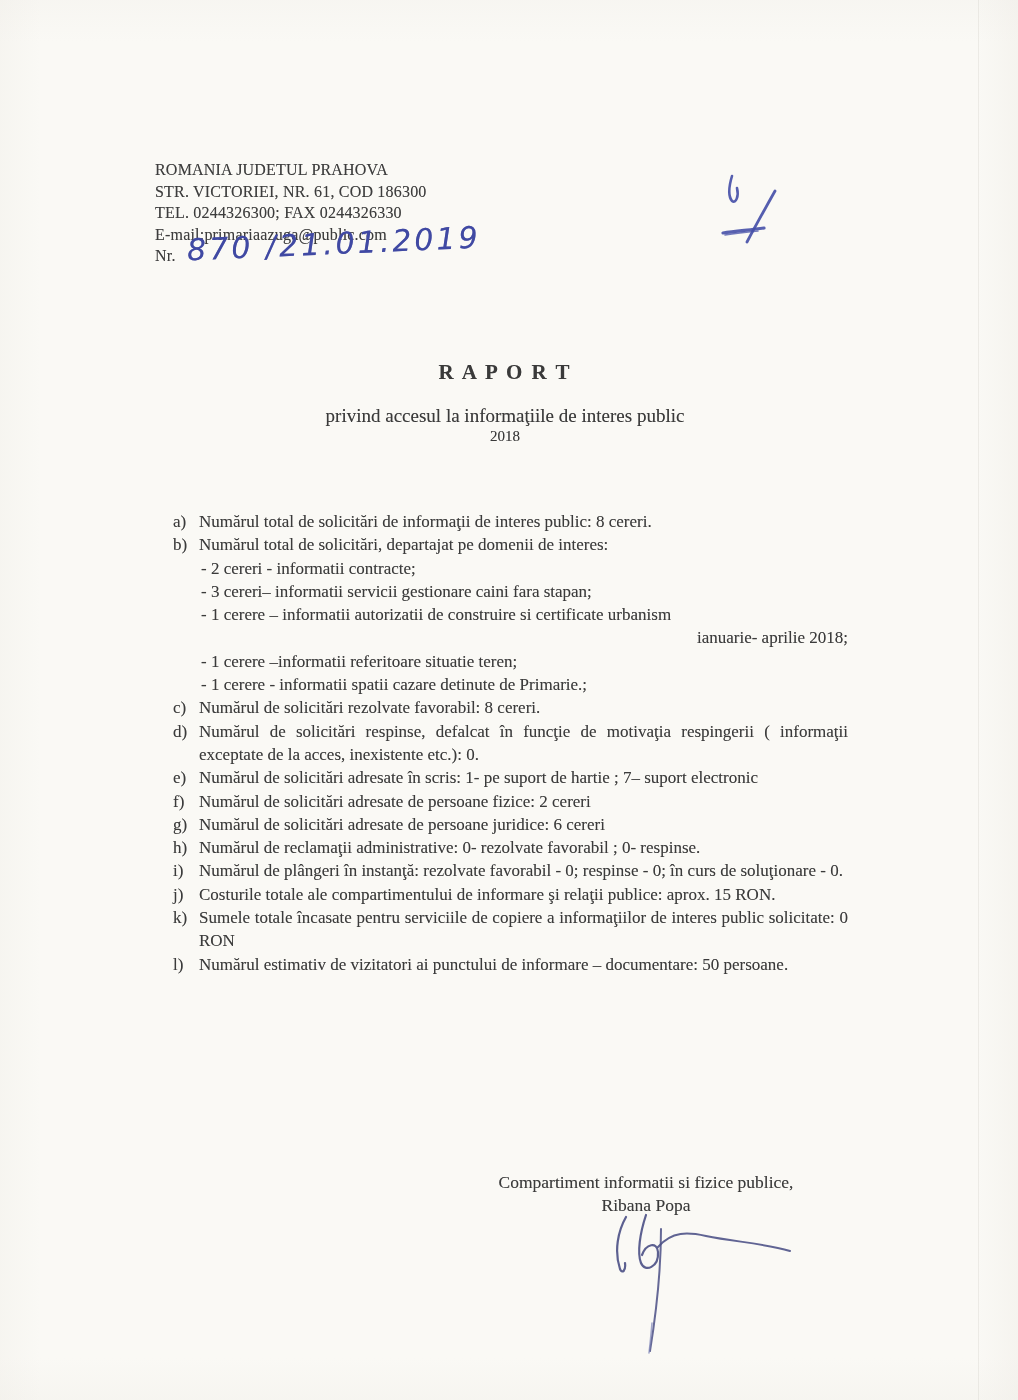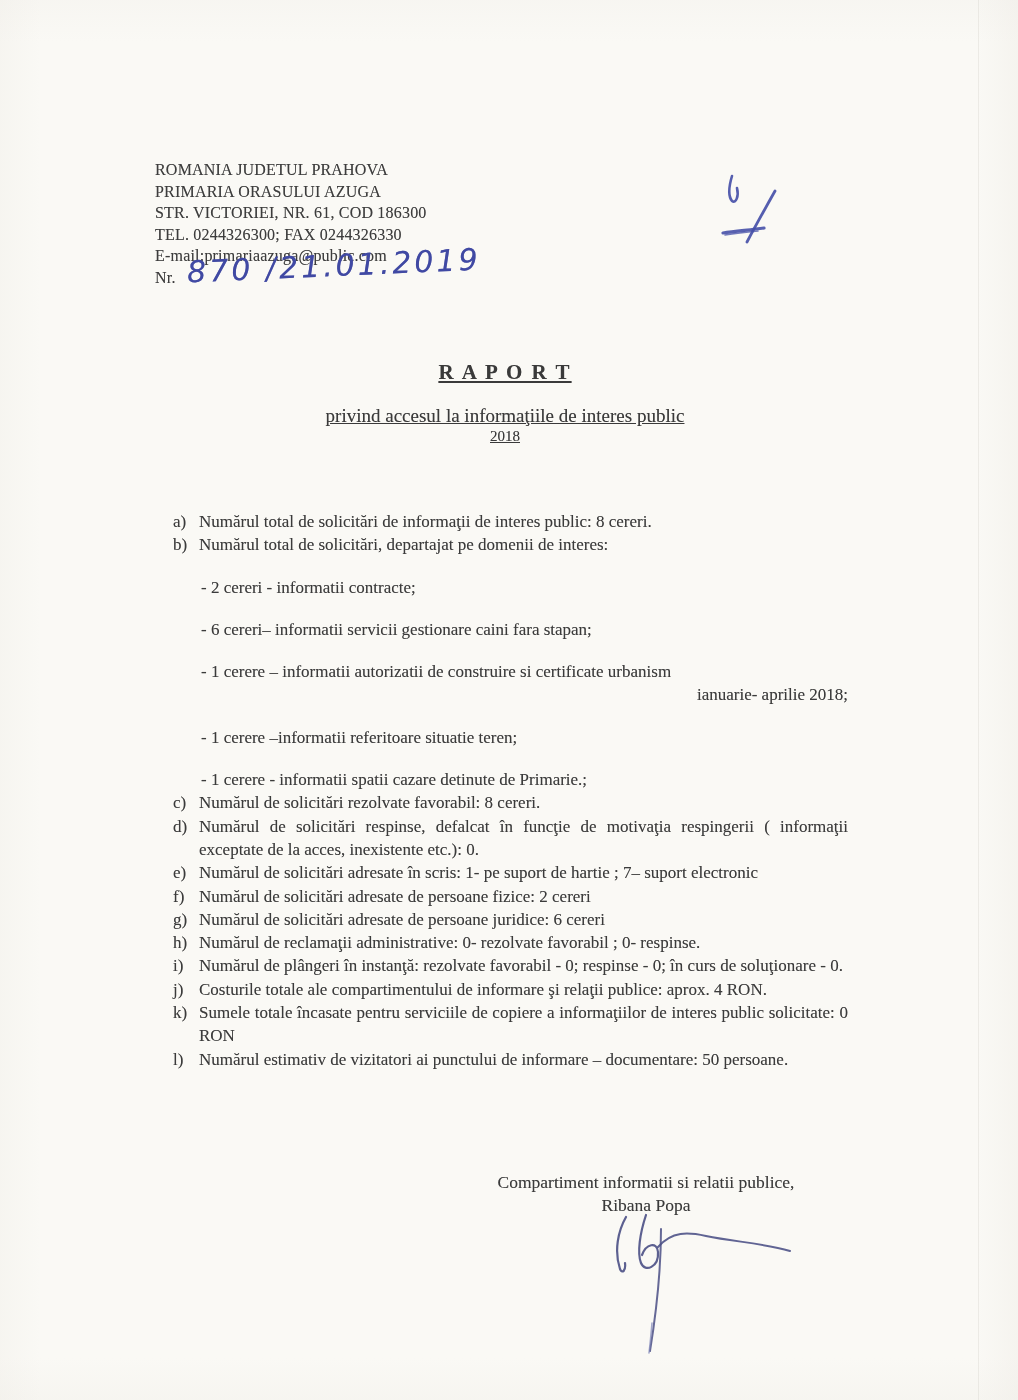--- a/index.html
+++ b/index.html
@@ -40,38 +40,37 @@
     white-space: nowrap;
     text-shadow: 0 0 0.5px rgba(64,73,163,0.6);
   }
 
   
   .title-block {
     position: absolute; left: 0; top: 360px; width: 1010px;
     text-align: center;
     color: #3a3a3a;
     text-shadow: 0 0 0.6px rgba(70,70,70,0.45);
-    text-decoration: underline;
   }
   .title-main { font-size: 21px; font-weight: bold; letter-spacing: 2px; }
   .title-sub  { font-size: 19px; margin-top: 20px; }
   .title-year { font-size: 15px; margin-top: 1px; }
 
   
   .report-list {
     position: absolute; left: 173px; top: 510px; width: 675px;
     list-style: none;
     font-size: 17px; line-height: 23.3px;
     color: #3b3b3b;
     text-shadow: 0 0 0.6px rgba(70,70,70,0.4);
   }
   .item { display: flex; align-items: flex-start; }
   .lbl { flex: 0 0 26px; }
   .txt { flex: 1 1 auto; text-align: justify; }
-  .sub { text-align: left; margin-left: 2px; margin-top: 19px; }
+  .sub { text-align: left; margin-left: 2px; }
   .sub-indent { text-align: right; margin-left: 160px; }
 
   
   .footer-block {
     position: absolute; left: 446px; top: 1171px; width: 400px;
     text-align: center; font-size: 17.5px; line-height: 23px;
     color: #3b3b3b;
     text-shadow: 0 0 0.6px rgba(70,70,70,0.4);
   }
 
@@ -81,21 +80,20 @@
   svg path { fill: none; stroke-linecap: round; stroke-linejoin: round; }
 </style>
 </head>
 <body>
 
 <div class="scan-texture"></div>
 <div class="page-edge-line"></div>
 
 <div class="letterhead">
   <div>ROMANIA  JUDETUL PRAHOVA</div>
-  <div>PRIMARIA ORASULUI AZUGA</div>
   <div>STR. VICTORIEI, NR. 61, COD 186300</div>
   <div>TEL. 0244326300; FAX 0244326330</div>
   <div>E-mail:primariaazuga@public.com</div>
   <div class="nr-row">
     <span>Nr.</span>
     <span class="nr-handwritten">870 /21.01.2019</span>
   </div>
 </div>
 
 <svg class="ink-mark-topright" width="110" height="115" viewBox="0 0 110 115">
@@ -114,21 +112,21 @@
 <ol class="report-list">
   <li class="item">
     <span class="lbl">a)</span>
     <div class="txt">Numărul total de solicitări de informaţii de interes public: 8 cereri.</div>
   </li>
   <li class="item">
     <span class="lbl">b)</span>
     <div class="txt">
       <div>Numărul total de solicitări, departajat pe domenii de interes:</div>
       <div class="sub">- 2 cereri  - informatii contracte;</div>
-      <div class="sub">- 6 cereri– informatii servicii gestionare caini fara stapan;</div>
+      <div class="sub">- 3 cereri– informatii servicii gestionare caini fara stapan;</div>
       <div class="sub">- 1 cerere – informatii autorizatii de construire si certificate urbanism</div>
       <div class="sub-indent">ianuarie- aprilie 2018;</div>
       <div class="sub">- 1 cerere –informatii referitoare situatie teren;</div>
       <div class="sub">- 1 cerere  - informatii spatii cazare detinute de Primarie.;</div>
     </div>
   </li>
   <li class="item">
     <span class="lbl">c)</span>
     <div class="txt">Numărul de solicitări rezolvate favorabil: 8 cereri.</div>
   </li>
@@ -151,34 +149,34 @@
   <li class="item">
     <span class="lbl">h)</span>
     <div class="txt">Numărul de reclamaţii administrative: 0- rezolvate favorabil ; 0- respinse.</div>
   </li>
   <li class="item">
     <span class="lbl">i)</span>
     <div class="txt">Numărul de plângeri în instanţă: rezolvate favorabil - 0;  respinse - 0;  în curs de soluţionare - 0.</div>
   </li>
   <li class="item">
     <span class="lbl">j)</span>
-    <div class="txt">Costurile totale ale compartimentului de informare şi relaţii publice: aprox. 4 RON.</div>
+    <div class="txt">Costurile totale ale compartimentului de informare şi relaţii publice: aprox. 15 RON.</div>
   </li>
   <li class="item">
     <span class="lbl">k)</span>
     <div class="txt">Sumele totale încasate pentru serviciile de copiere a informaţiilor de interes public solicitate: 0 RON</div>
   </li>
   <li class="item">
     <span class="lbl">l)</span>
     <div class="txt">Numărul estimativ de vizitatori ai punctului de informare – documentare: 50 persoane.</div>
   </li>
 </ol>
 
 <div class="footer-block">
-  <div>Compartiment informatii si relatii publice,</div>
+  <div>Compartiment informatii si fizice publice,</div>
   <div>Ribana Popa</div>
 </div>
 
 <svg class="ink-signature" width="240" height="185" viewBox="0 0 240 185">
   <path d="M46,14 C38,28 34,48 40,66 C42,71 46,68 45,60" stroke="#4a4f85" stroke-width="2.2" opacity="0.9"></path>
   <path d="M66,12 C60,30 57,50 61,60 C65,70 79,64 78,49 C77,38 66,41 62,52" stroke="#4a4f85" stroke-width="2.2" opacity="0.9"></path>
   <path d="M78,44 C92,28 108,29 126,33 C155,39 183,40 210,48" stroke="#4a4f85" stroke-width="2" opacity="0.88"></path>
   <path d="M81,26 C81,60 77,105 70,148" stroke="#4a4f85" stroke-width="2" opacity="0.85"></path>
   <path d="M72,120 C71,132 70,142 69,150" stroke="#7d84b8" stroke-width="1.6" opacity="0.7"></path>
 </svg>

